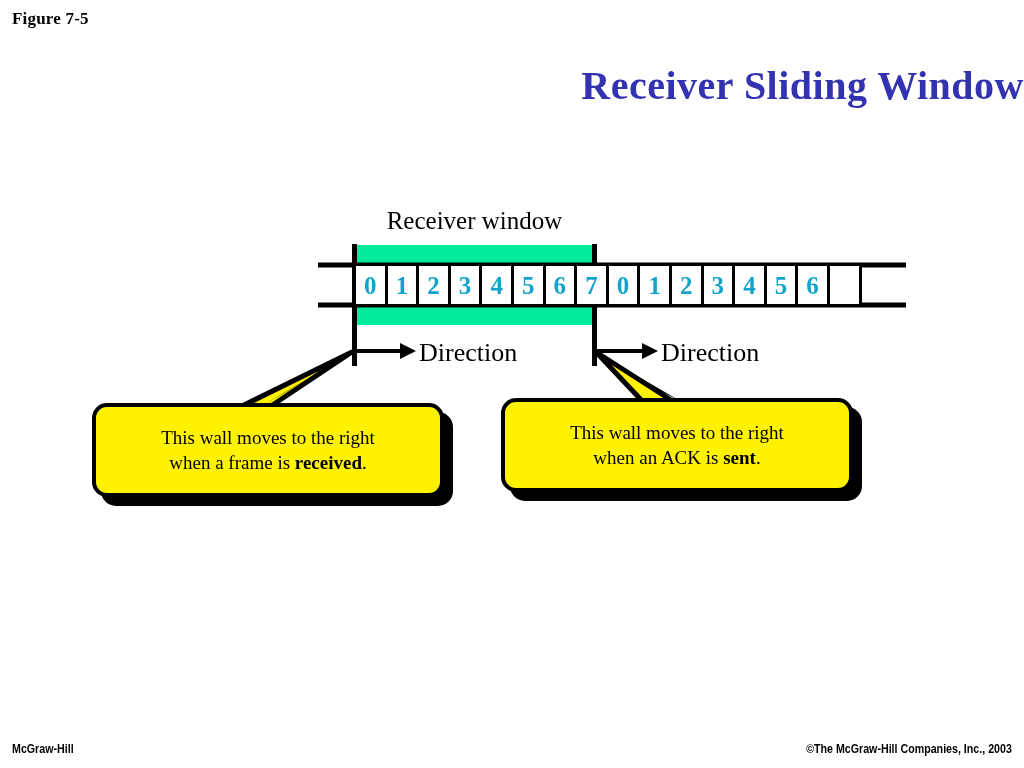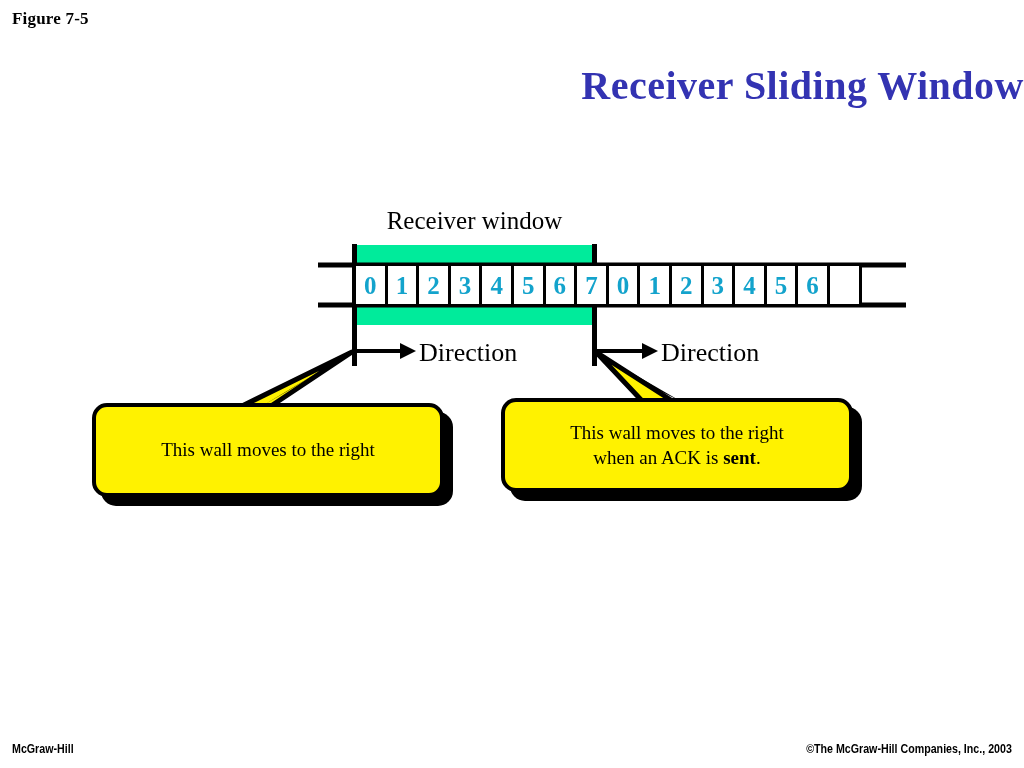--- a/index.html
+++ b/index.html
@@ -221,20 +221,21 @@
     <div class="frame-cell">5</div>
     <div class="frame-cell">6</div>
     <div class="frame-cell"></div>
   </div>
 
   <div id="direction-label-left" class="direction-label">Direction</div>
   <div id="direction-label-right" class="direction-label">Direction</div>
 
   <div id="callout-left" class="callout">
     <div class="line">This wall moves to the right</div>
+    <div class="line"><span>when a frame is </span><b>received</b><span>.</span></div>
   </div>
 
   <div id="callout-right" class="callout">
     <div class="line">This wall moves to the right</div>
     <div class="line"><span>when an ACK is </span><b>sent</b><span>.</span></div>
   </div>
 </div>
 
 <div id="footer-left" class="footer-text">McGraw-Hill</div>
 <div id="footer-right" class="footer-text">©The McGraw-Hill Companies, Inc., 2003</div>

